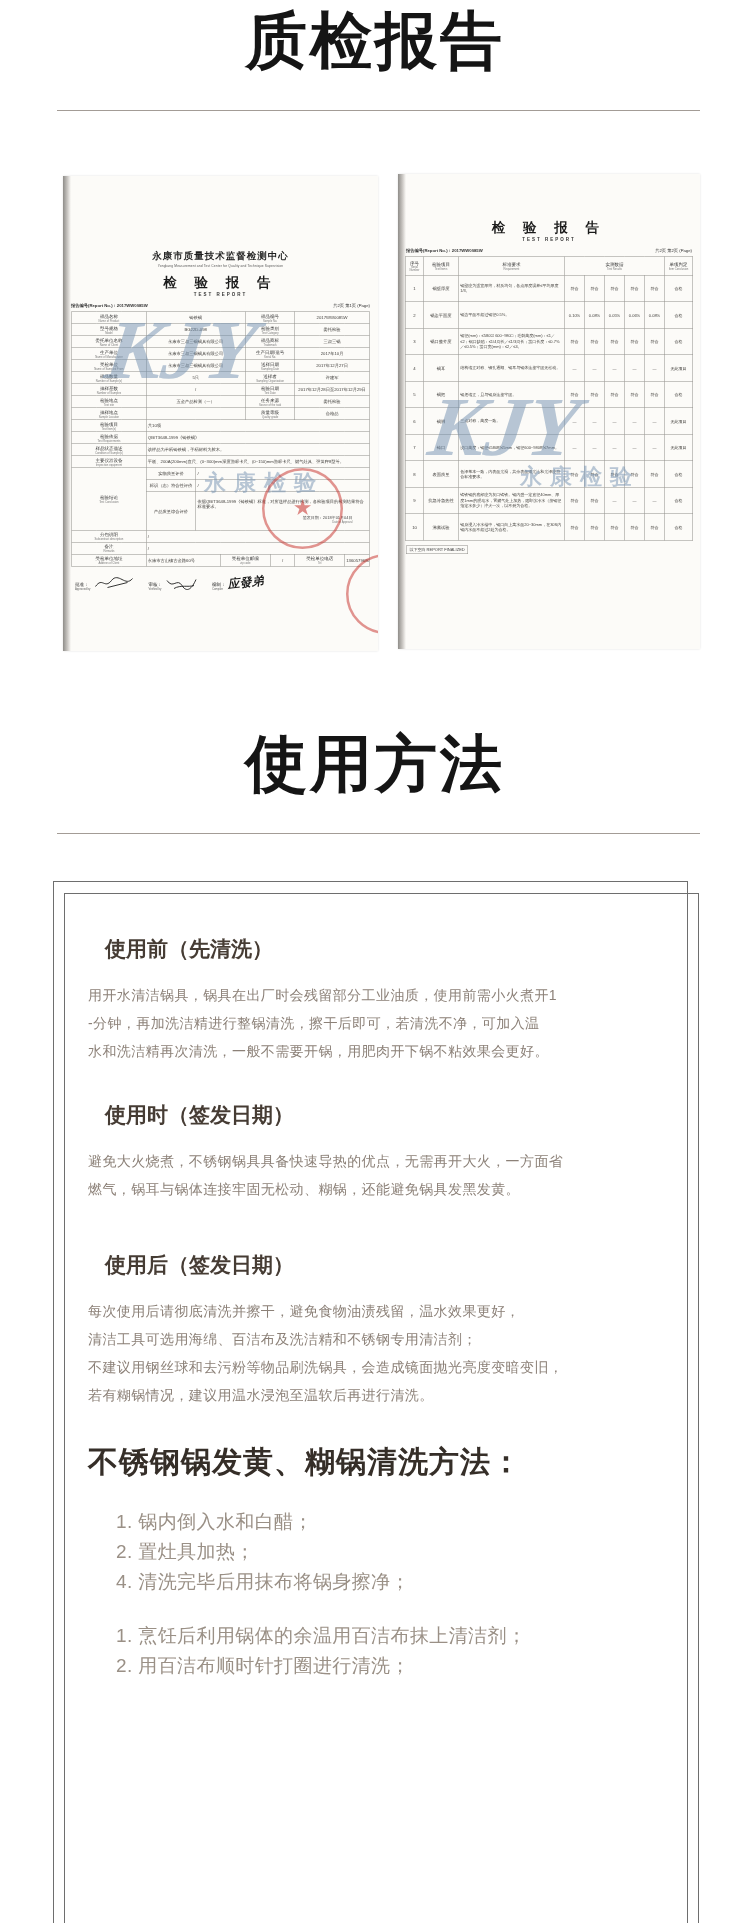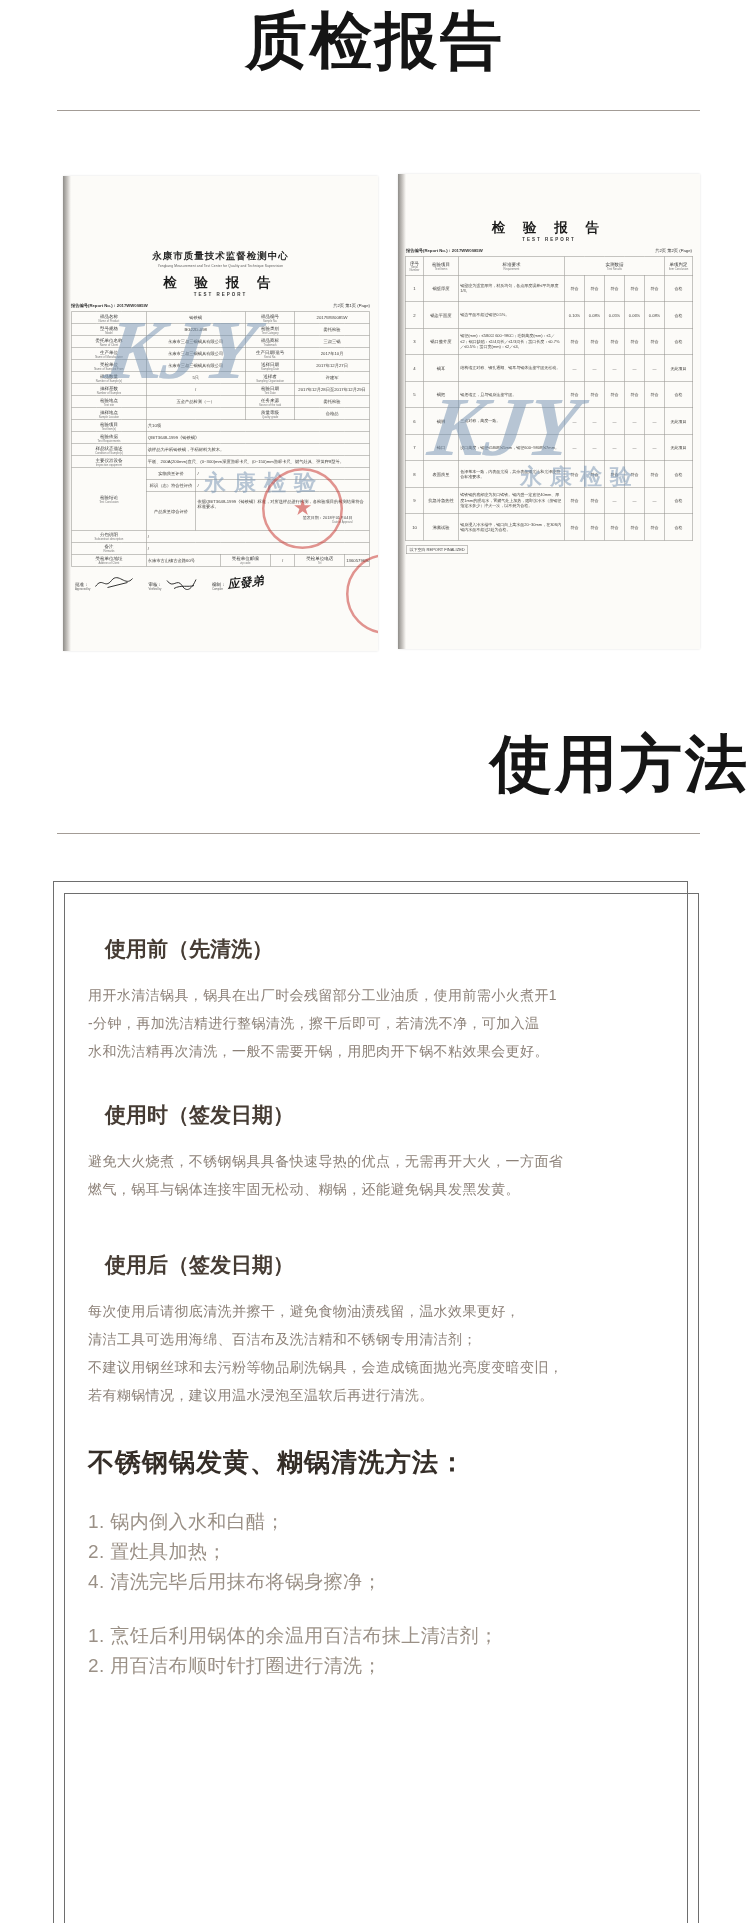--- a/index.html
+++ b/index.html
@@ -2,21 +2,21 @@
 <html><head>
 <meta charset="utf-8">
 <style>
   html,body{margin:0;padding:0;background:#fff;}
   body{font-family:"Liberation Sans","DejaVu Sans",sans-serif;}
   .page{position:relative;width:750px;height:1923px;background:#fff;overflow:hidden;margin:0 auto;}
 
   
   .sec-title{margin:0;text-align:center;font-size:62px;font-weight:600;
              color:#151515;letter-spacing:3px;line-height:1.32;}
-  .sec-title.second{padding-top:64px;text-align:right;}
+  .sec-title.second{padding-top:64px;}
   .divider{height:0;border:none;border-top:1px solid #a39c96;margin:28px 50px 0 57px;}
 
   
   .docs-band{position:relative;height:512px;margin-top:36px;}
   .doc-slot{position:absolute;}
   .doc{position:relative;background:#fcfbf8;overflow:hidden;transform:scale(.5);
        transform-origin:0 0;color:#3d3d3d;box-shadow:0 0 4px rgba(0,0,0,.12);}
   .doc.left{width:630px;height:950px;}
   .doc.right{width:604px;height:950px;}
   .edge-shade{position:absolute;left:0;top:0;bottom:0;width:16px;
@@ -63,22 +63,22 @@
   .instructions{position:relative;margin:47px 51px 0 53px;height:1224px;}
   .frame{position:absolute;border:1.5px solid #6e6e6e;}
   .frame-a{left:0;top:0;right:11px;bottom:13px;}
   .frame-b{left:11px;top:12px;right:0;bottom:0;}
   .box-content{position:relative;padding:54px 58px 0 35px;}
   .box-content h3{margin:0 0 0 17px;font-size:21px;font-weight:bold;color:#463c34;line-height:28px;}
   .box-content p{margin:18px 0 0;font-size:14px;color:#8c8178;line-height:28px;
                  white-space:pre-line;letter-spacing:.4px;}
   .gap-s{margin-top:36px !important;}
   .gap-m{margin-top:48px !important;}
-  .box-content h2{margin:32px 0 0;font-size:26px;font-weight:bold;color:#352e28;line-height:42px;letter-spacing:1px;}
-  .ilist{margin-top:24px;}
+  .box-content h2{margin:32px 0 0;font-size:30px;font-weight:bold;color:#352e28;line-height:42px;letter-spacing:1px;}
+  .ilist{margin-top:24px;margin-left:28px;}
   .ilist .item{font-size:19px;color:#9a9086;line-height:30px;letter-spacing:.4px;}
 </style>
 </head>
 <body>
 
 <div class="page">
 
   <h1 class="sec-title">质检报告</h1>
   <hr class="divider">
 

